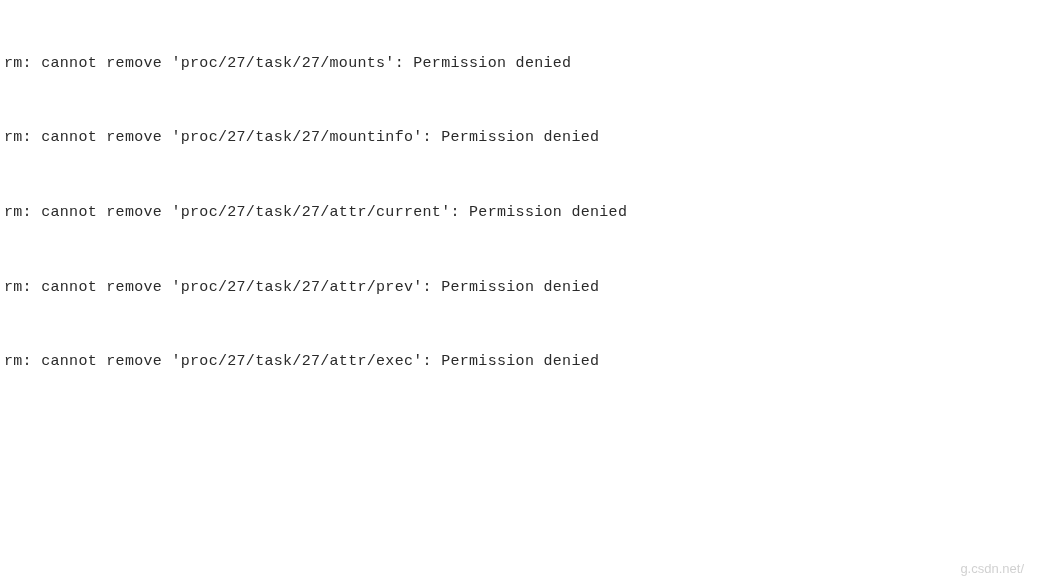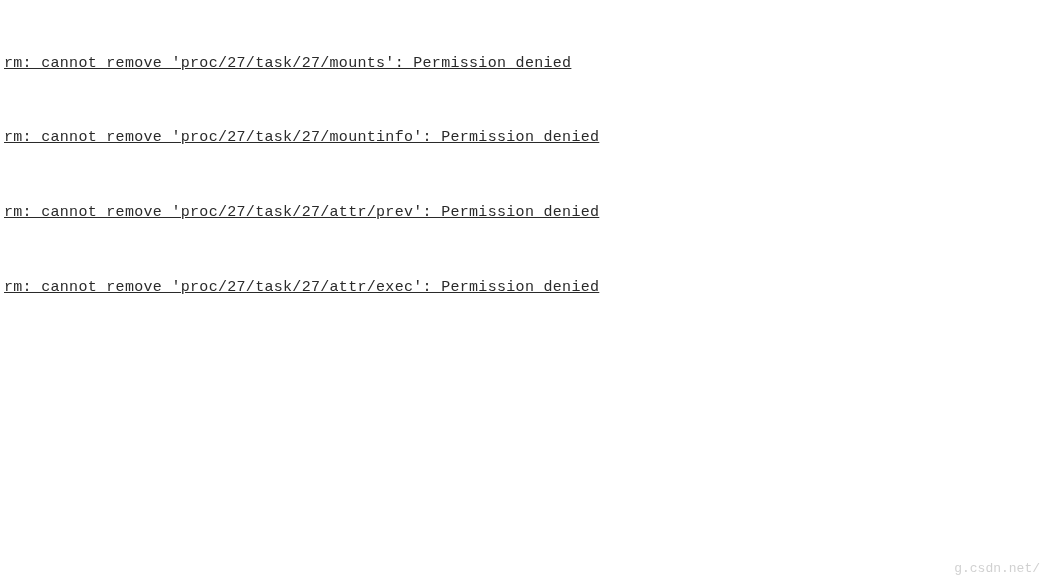--- a/index.html
+++ b/index.html
@@ -19,38 +19,38 @@
       position: relative;
       letter-spacing: 0.3px;
       line-height: 1.66;
     }
     .terminal {
       white-space: pre;
       font-family: inherit;
     }
     .line {
       display: block;
-      text-decoration: underline;
     }
     .watermark {
       position: absolute;
       bottom: 6px;
-      right: 0;
+      right: 16px;
       font-size: 13px;
       color: rgba(120,120,120,0.35);
-      font-family: Liberation Mono, monospace;
+      font-family: Liberation Sans, sans-serif;
       letter-spacing: 0;
     }
   </style>
 </head>
 <body>
 
 <div class="terminal">
   <span class="line">rm: cannot remove 'proc/27/task/27/mounts': Permission denied</span>
   <span class="line">rm: cannot remove 'proc/27/task/27/mountinfo': Permission denied</span>
+  <span class="line">rm: cannot remove 'proc/27/task/27/attr/current': Permission denied</span>
   <span class="line">rm: cannot remove 'proc/27/task/27/attr/prev': Permission denied</span>
   <span class="line">rm: cannot remove 'proc/27/task/27/attr/exec': Permission denied</span>
   
   
   
   
   
   
   
   

